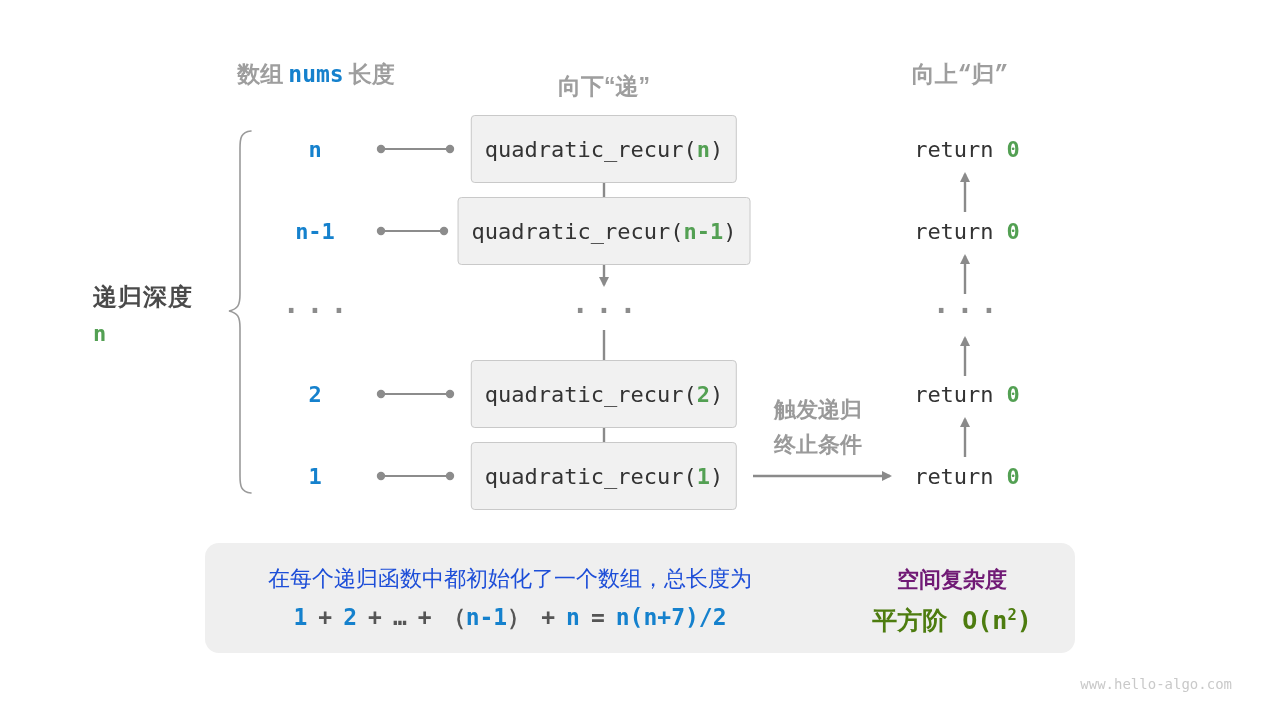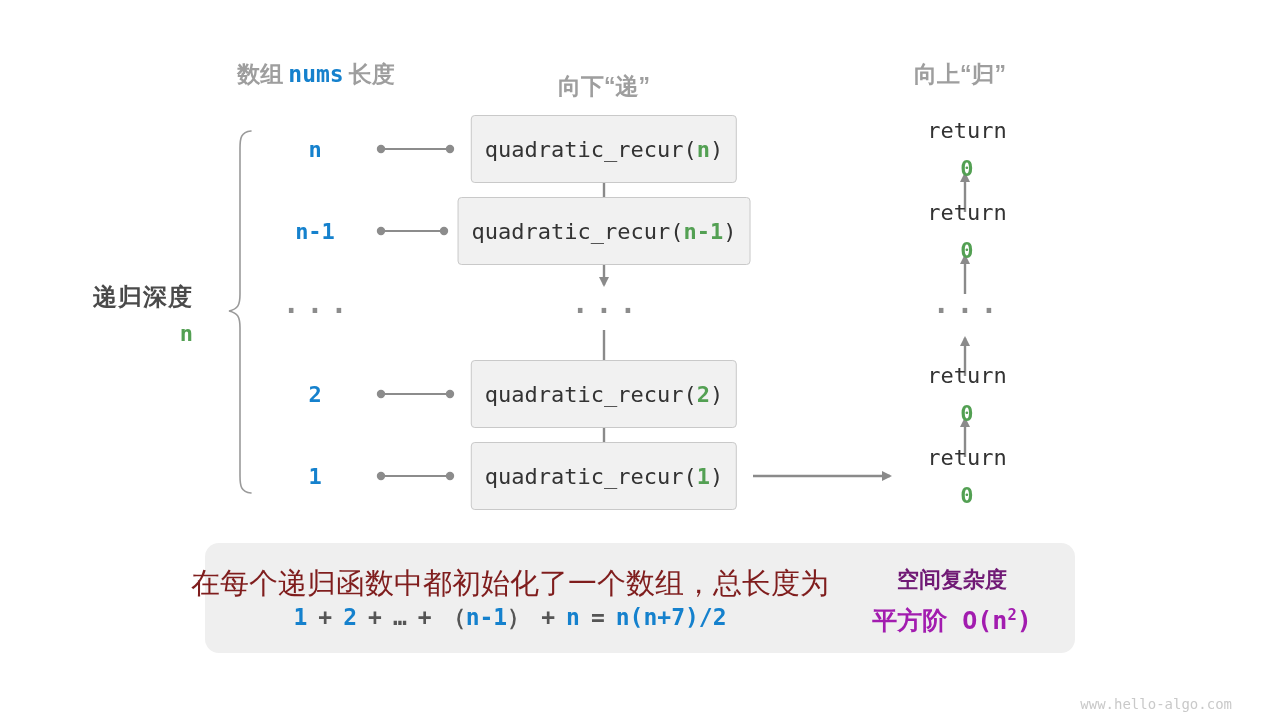--- a/index.html
+++ b/index.html
@@ -5,67 +5,67 @@
   html,body{margin:0;padding:0;background:#fff;}
   .canvas{position:relative;width:1280px;height:720px;background:#ffffff;overflow:hidden;
           font-family:"Liberation Sans",sans-serif;}
 
   
   .hdr{position:absolute;transform:translateX(-50%);font-weight:700;font-size:23px;
        color:#9e9e9e;white-space:nowrap;}
   .hdr .code{font-family:"DejaVu Sans Mono",monospace;color:#1581cd;margin:0 5px;}
 
   
-  .depth{position:absolute;transform:translateX(-50%);text-align:right;}
+  .depth{position:absolute;transform:translateX(-50%);text-align:left;}
   .depth .t{font-size:24px;font-weight:700;color:#4a4a4a;letter-spacing:1px;}
   .depth .v{margin-top:8px;font-family:"DejaVu Sans Mono",monospace;font-weight:700;
             font-size:22px;color:#53a053;}
 
   
   .rowlab{position:absolute;transform:translate(-50%,-50%);font-family:"DejaVu Sans Mono",monospace;
           font-weight:700;font-size:22px;color:#1581cd;white-space:nowrap;}
 
   
   .callbox{position:absolute;transform:translate(-50%,-50%);display:flex;align-items:center;
            background:#f1f1f1;border:1.5px solid #c9c9c9;border-radius:4px;height:34px;
            padding:16px 13px;font-family:"DejaVu Sans Mono",monospace;font-size:22px;color:#333333;
            white-space:nowrap;}
   .callbox .arg{color:#53a053;font-weight:700;}
 
   
-  .ret{position:absolute;transform:translate(-50%,-50%);display:flex;gap:13px;align-items:center;
-       font-family:"DejaVu Sans Mono",monospace;font-size:22px;color:#333333;white-space:nowrap;flex-direction:column;}
+  .ret{position:absolute;transform:translate(-50%,-50%);display:flex;gap:13px;align-items:flex-start;
+       font-family:"DejaVu Sans Mono",monospace;font-size:22px;color:#333333;white-space:nowrap;}
   .ret .zero{color:#53a053;font-weight:700;}
 
   
   .dots{position:absolute;transform:translate(-50%,-50%);font-family:"DejaVu Sans Mono",monospace;
         font-weight:700;font-size:28px;letter-spacing:7px;text-indent:7px;color:#8c8c8c;}
 
   
   .trigger{position:absolute;transform:translateX(-50%);text-align:center;font-weight:700;
            font-size:22px;color:#9a9a9a;line-height:35px;white-space:nowrap;}
 
   
   .sumbox{position:absolute;left:205px;top:543px;width:870px;height:110px;background:#efefef;
           border-radius:14px;}
-  .sum-line1{position:absolute;left:510px;top:564px;transform:translateX(-50%);font-size:29px;
-             color:#7f1d1d;white-space:nowrap;}
+  .sum-line1{position:absolute;left:510px;top:564px;transform:translateX(-50%);font-size:22px;
+             color:#1d4ed8;white-space:nowrap;}
   .formula{position:absolute;left:510px;top:602px;transform:translateX(-50%);display:flex;
            gap:11px;align-items:baseline;font-family:"DejaVu Sans Mono",monospace;font-weight:700;
            font-size:23px;color:#555555;white-space:nowrap;}
   .formula .grp{display:flex;gap:0;align-items:baseline;}
   .formula .em{color:#1581cd;}
   .cx-title{position:absolute;left:952px;top:565px;transform:translateX(-50%);font-weight:700;
             font-size:22px;color:#701a75;white-space:nowrap;}
   .cx-value{position:absolute;left:952px;top:604px;transform:translateX(-50%);font-weight:700;
-            font-size:25px;color:#a21caf;white-space:nowrap;font-family:"DejaVu Sans Mono",monospace;}
+            font-size:25px;color:#4d7c0f;white-space:nowrap;font-family:"DejaVu Sans Mono",monospace;}
   .cx-value sup{font-size:0.62em;}
 
   .watermark{position:absolute;right:48px;top:676px;font-family:"DejaVu Sans Mono",monospace;
-             font-size:14px;color:#c9c9c9;margin-top:20px;}
+             font-size:14px;color:#c9c9c9;}
 
   svg.layer{position:absolute;left:0;top:0;pointer-events:none;}
 </style>
 </head>
 <body>
 
 <div class="canvas">
 
   <svg class="layer" width="1280" height="720">
     <defs>
@@ -108,21 +108,21 @@
 
     <line x1="753" y1="476" x2="890" y2="476" stroke="#8a8a8a" stroke-width="2.4" marker-end="url(#ah)"></line>
 
     <path d="M803,589 h21 v-8 l20,15 l-20,15 v-8 h-21 z" fill="#c7c7c7"></path>
   </svg>
 
   <div class="hdr" style="left:316px;top:59px;">
     <span>数组</span><span class="code">nums</span><span>长度</span>
   </div>
   <div class="hdr" style="left:604px;top:59px;margin-top:12px;">向下“递”</div>
-  <div class="hdr" style="left:960px;top:59px;">向上“归”</div>
+  <div class="hdr" style="left:960px;top:59px;font-family:Liberation Mono, monospace;">向上“归”</div>
 
   <div class="depth" style="left:143px;top:281px;">
     <div class="t">递归深度</div>
     <div class="v">n</div>
   </div>
 
   <div class="rowlab" style="left:315px;top:149px;">n</div>
   <div class="callbox" style="left:604px;top:149px;">
     <span>quadratic_recur(</span>
       <span class="arg">n</span>
@@ -163,20 +163,24 @@
   <div class="callbox" style="left:604px;top:476px;">
     <span>quadratic_recur(</span>
       <span class="arg">1</span>
       <span>)</span>
   </div>
   <div class="ret" style="left:967px;top:476px;">
     <span>return</span>
       <span class="zero">0</span>
   </div>
 
+  <div class="trigger" style="left:818px;top:392px;">
+    <div>触发递归</div>
+    <div>终止条件</div>
+  </div>
 
   <div class="sumbox"></div>
   <div class="sum-line1">在每个递归函数中都初始化了一个数组，总长度为</div>
   <div class="formula">
     <span class="em">1</span>
     <span>+</span>
     <span class="em">2</span>
     <span>+</span>
     <span>…</span>
     <span>+</span>

